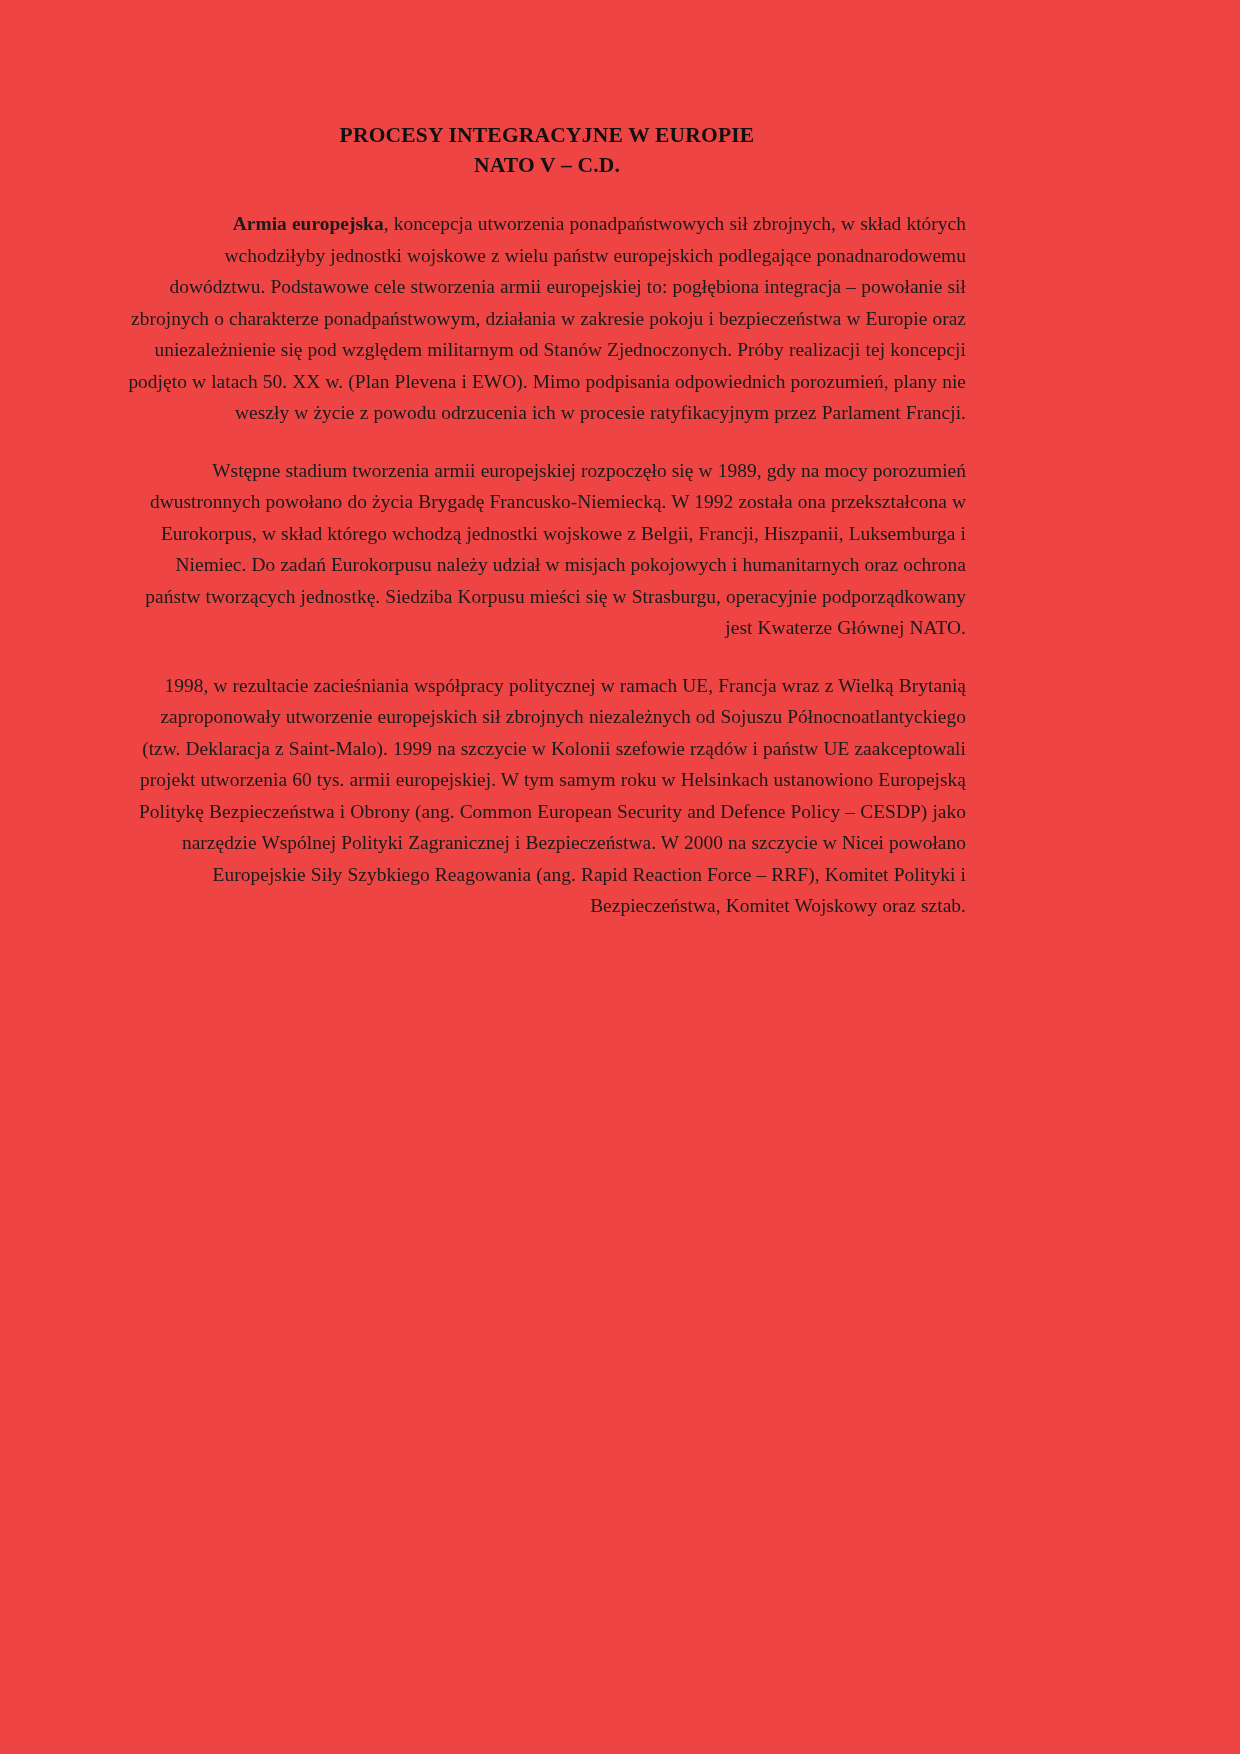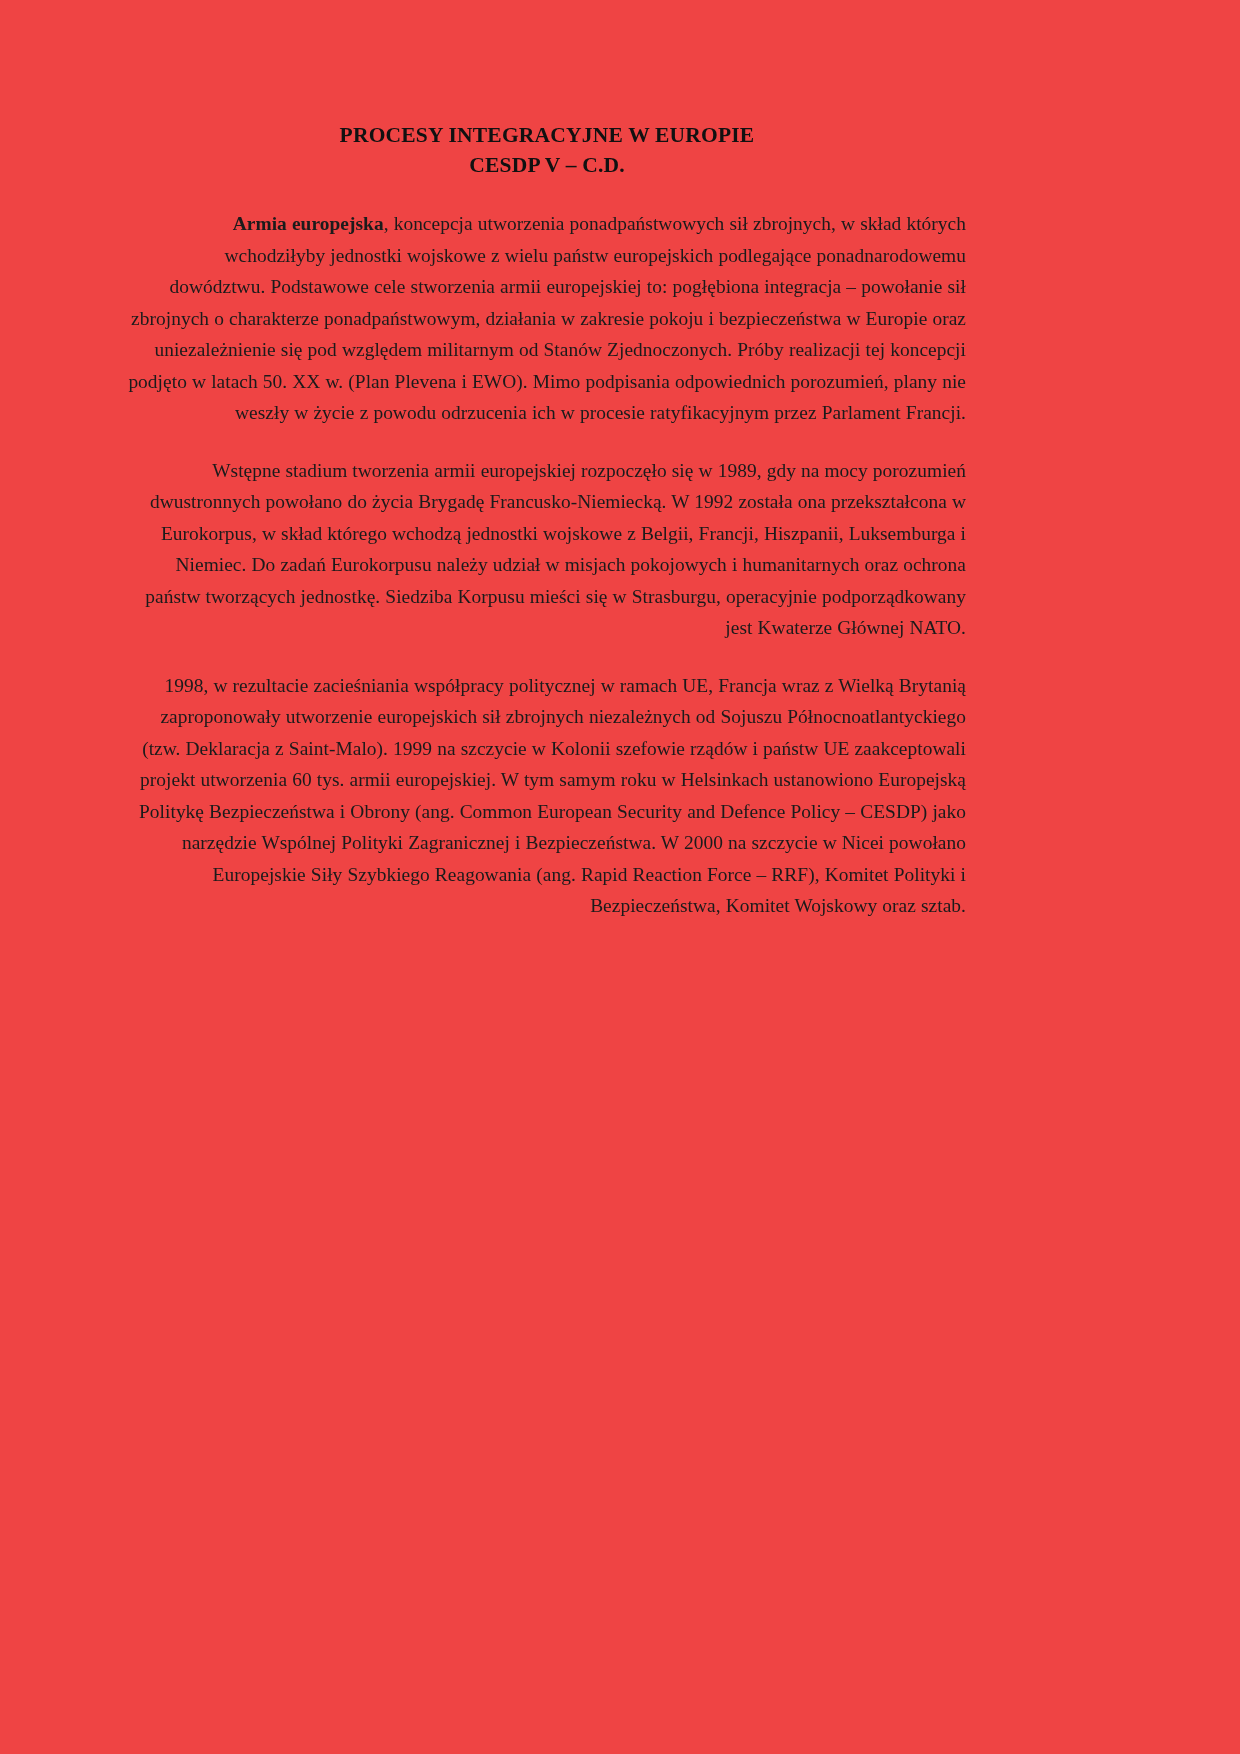--- a/index.html
+++ b/index.html
@@ -69,21 +69,21 @@
   }
 </style>
 </head>
 <body>
 
 <div class="page">
   <div class="content">
 
     <h1 class="doc-title">
       <span class="title-line">PROCESY INTEGRACYJNE W EUROPIE</span>
-      <span class="title-line">CESDP V – C.D.</span>
+      <span class="title-line">NATO V – C.D.</span>
     </h1>
 
     <div class="body-block">
 
       <p class="para"><span class="lead">Armia europejska</span><span>, koncepcja utworzenia ponadpaństwowych sił zbrojnych, w skład których wchodziłyby jednostki wojskowe z wielu państw europejskich podlegające ponadnarodowemu dowództwu. Podstawowe cele stworzenia armii europejskiej to: pogłębiona integracja – powołanie sił zbrojnych o charakterze ponadpaństwowym, działania w zakresie pokoju i bezpieczeństwa w Europie oraz uniezależnienie się pod względem militarnym od Stanów Zjednoczonych. Próby realizacji tej koncepcji podjęto w latach 50. XX w. (Plan Plevena i EWO). Mimo podpisania odpowiednich porozumień, plany nie weszły w życie z powodu odrzucenia ich w procesie ratyfikacyjnym przez Parlament Francji.</span></p>
 
       <p class="para">Wstępne stadium tworzenia armii europejskiej rozpoczęło się w 1989, gdy na mocy porozumień dwustronnych powołano do życia Brygadę Francusko-Niemiecką. W 1992 została ona przekształcona w Eurokorpus, w skład którego wchodzą jednostki wojskowe z Belgii, Francji, Hiszpanii, Luksemburga i Niemiec. Do zadań Eurokorpusu należy udział w misjach pokojowych i humanitarnych oraz ochrona państw tworzących jednostkę. Siedziba Korpusu mieści się w Strasburgu, operacyjnie podporządkowany jest Kwaterze Głównej NATO.</p>
 
       <p class="para">1998, w rezultacie zacieśniania współpracy politycznej w ramach UE, Francja wraz z Wielką Brytanią zaproponowały utworzenie europejskich sił zbrojnych niezależnych od Sojuszu Północnoatlantyckiego (tzw. Deklaracja z Saint-Malo). 1999 na szczycie w Kolonii szefowie rządów i państw UE zaakceptowali projekt utworzenia 60 tys. armii europejskiej. W tym samym roku w Helsinkach ustanowiono Europejską Politykę Bezpieczeństwa i Obrony (ang. Common European Security and Defence Policy – CESDP) jako narzędzie Wspólnej Polityki Zagranicznej i Bezpieczeństwa. W 2000 na szczycie w Nicei powołano Europejskie Siły Szybkiego Reagowania (ang. Rapid Reaction Force – RRF), Komitet Polityki i Bezpieczeństwa, Komitet Wojskowy oraz sztab.</p>
 

